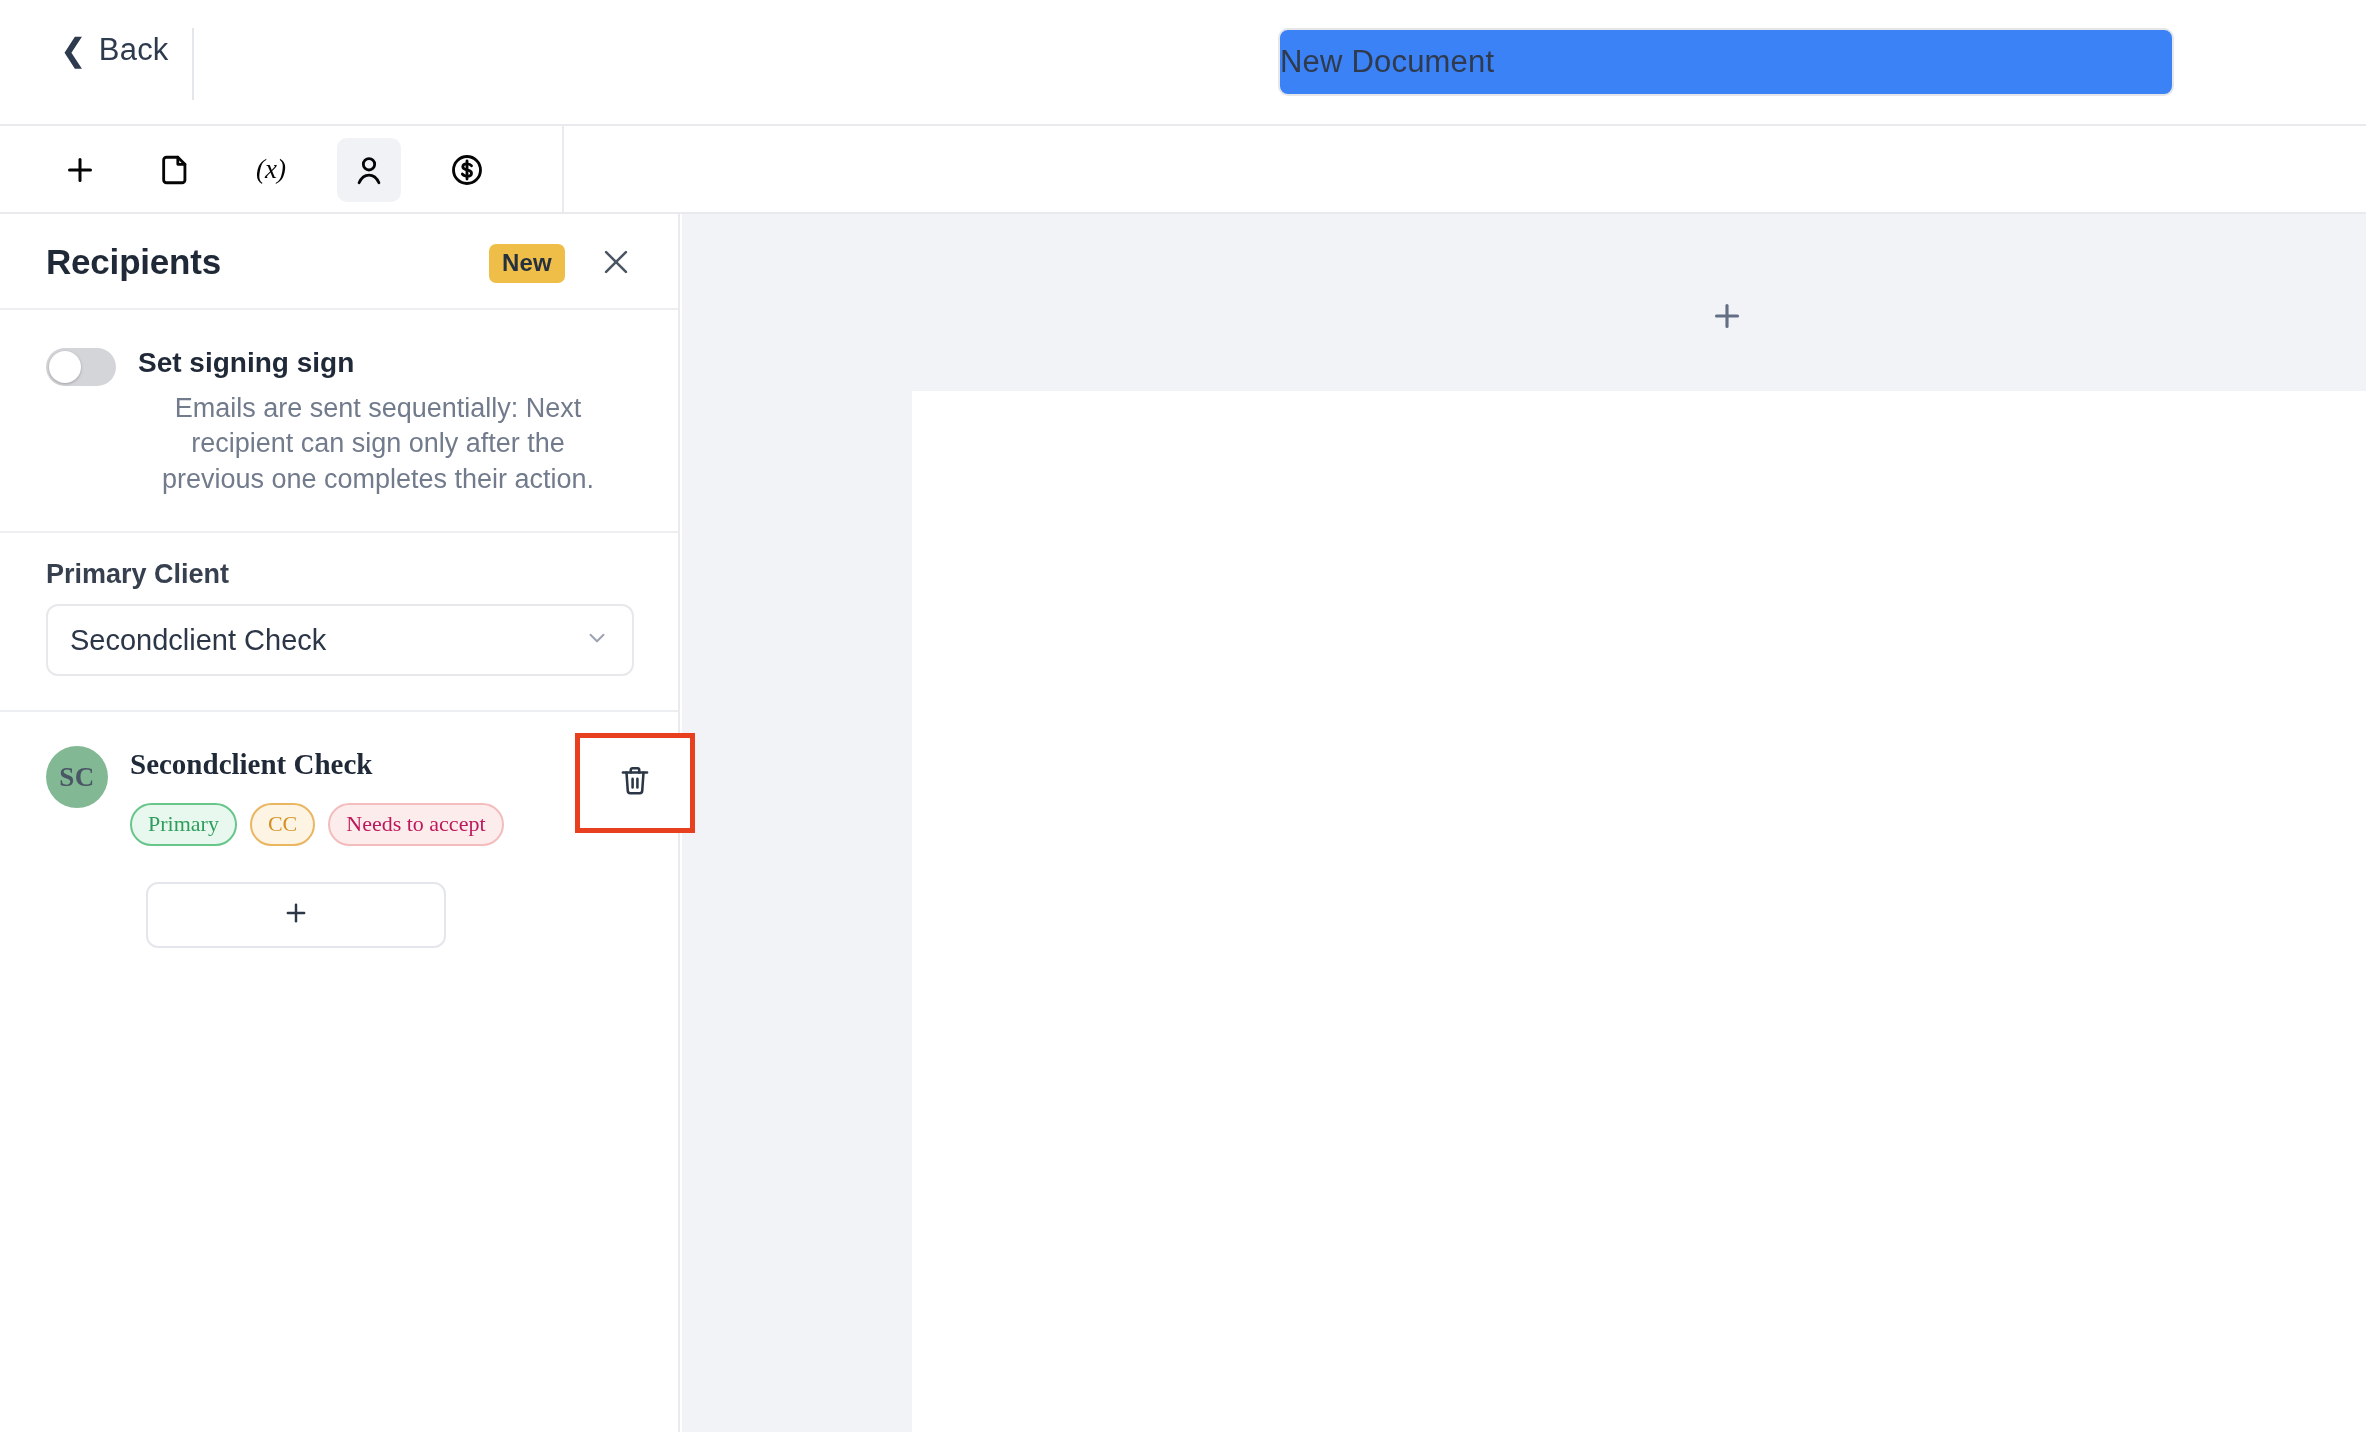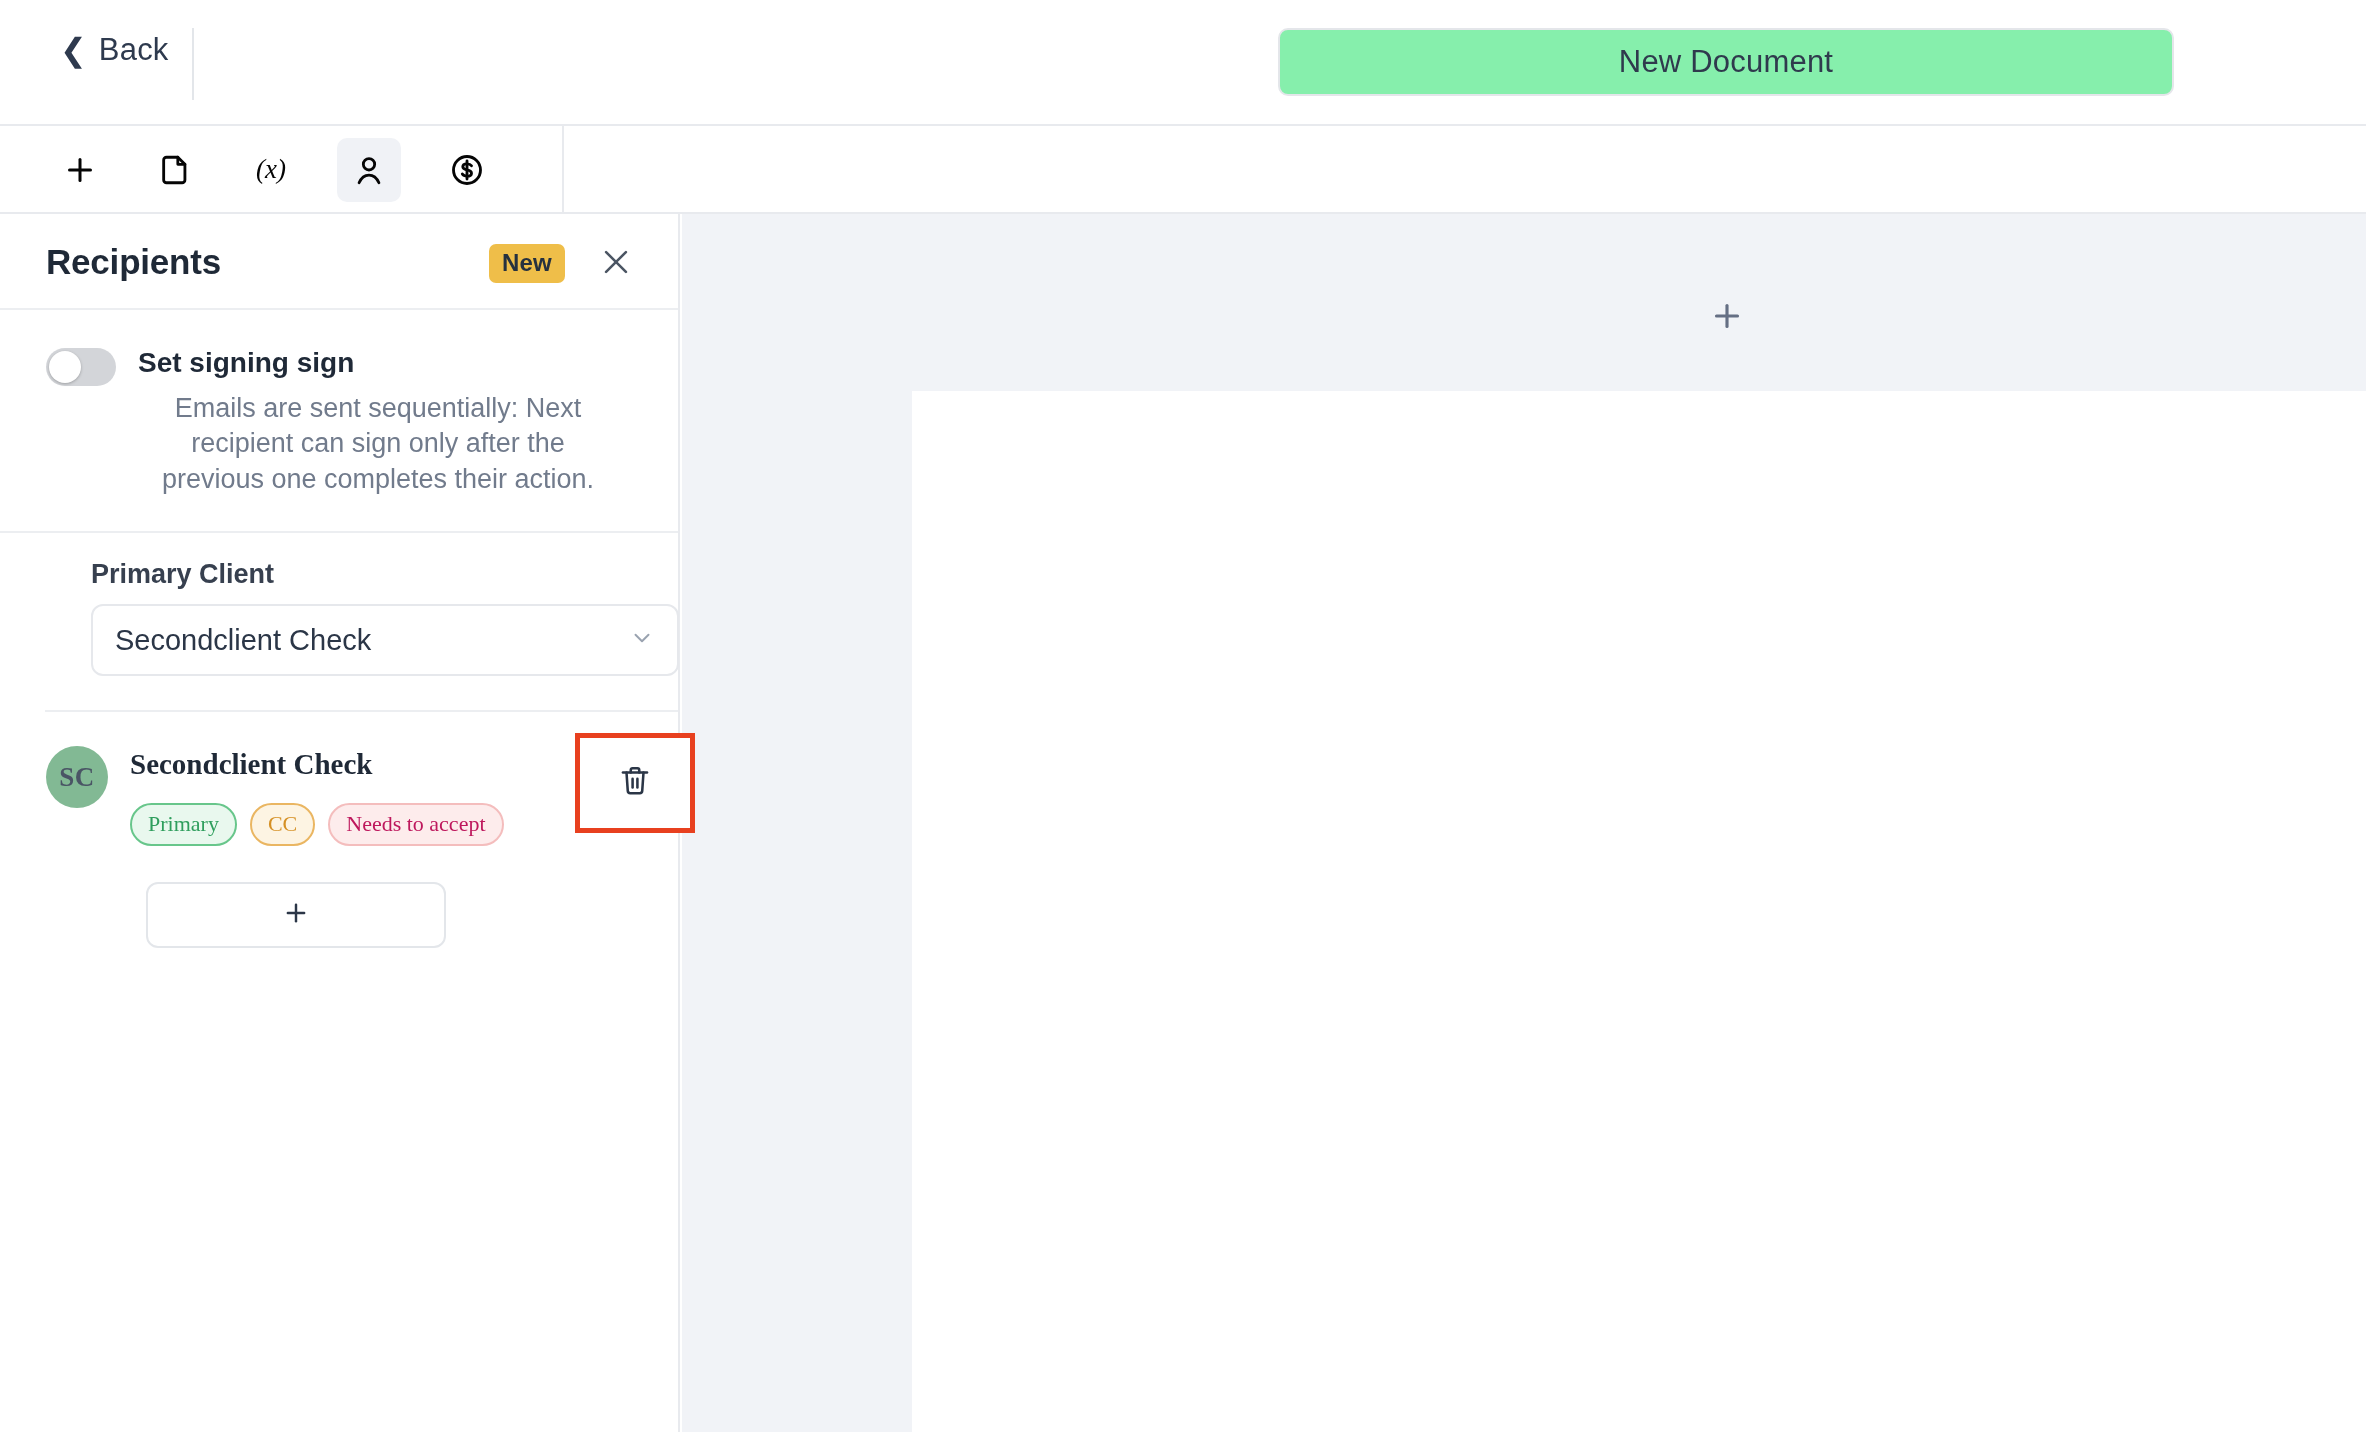--- a/index.html
+++ b/index.html
@@ -51,24 +51,24 @@
     left: 192px; top: 28px;
     width: 2px; height: 72px;
     background: #e3e6ea;
   }
   .doc-title-field {
     position: absolute;
     left: 1278px; top: 28px;
     width: 896px; height: 68px;
     border: 2px solid #e4e6ea;
     border-radius: 10px;
-    background: #86efac;
-    display: flex;
-    align-items: center;
-    justify-content: center;
+    background: #3b82f6;
+    display: flex;
+    align-items: center;
+    justify-content: flex-start;
   }
   .doc-title-text {
     font-size: 31px;
     color: #2f3a4d;
     letter-spacing: .2px;
   }
 
   
   .icon-toolbar {
     position: absolute;
@@ -174,21 +174,20 @@
     margin-top: 11px;
     font-size: 27px;
     line-height: 1.32;
     color: #717b8c;
     text-align: center;
   }
 
   .client-block {
     padding: 26px 46px 34px 46px;
     border-bottom: 2px solid #eceef1;
-    margin-left: 45px;
   }
   .field-label {
     font-size: 27px;
     font-weight: 600;
     color: #37404f;
     margin-bottom: 14px;
   }
   .select-box {
     position: relative;
     width: 588px; height: 72px;

